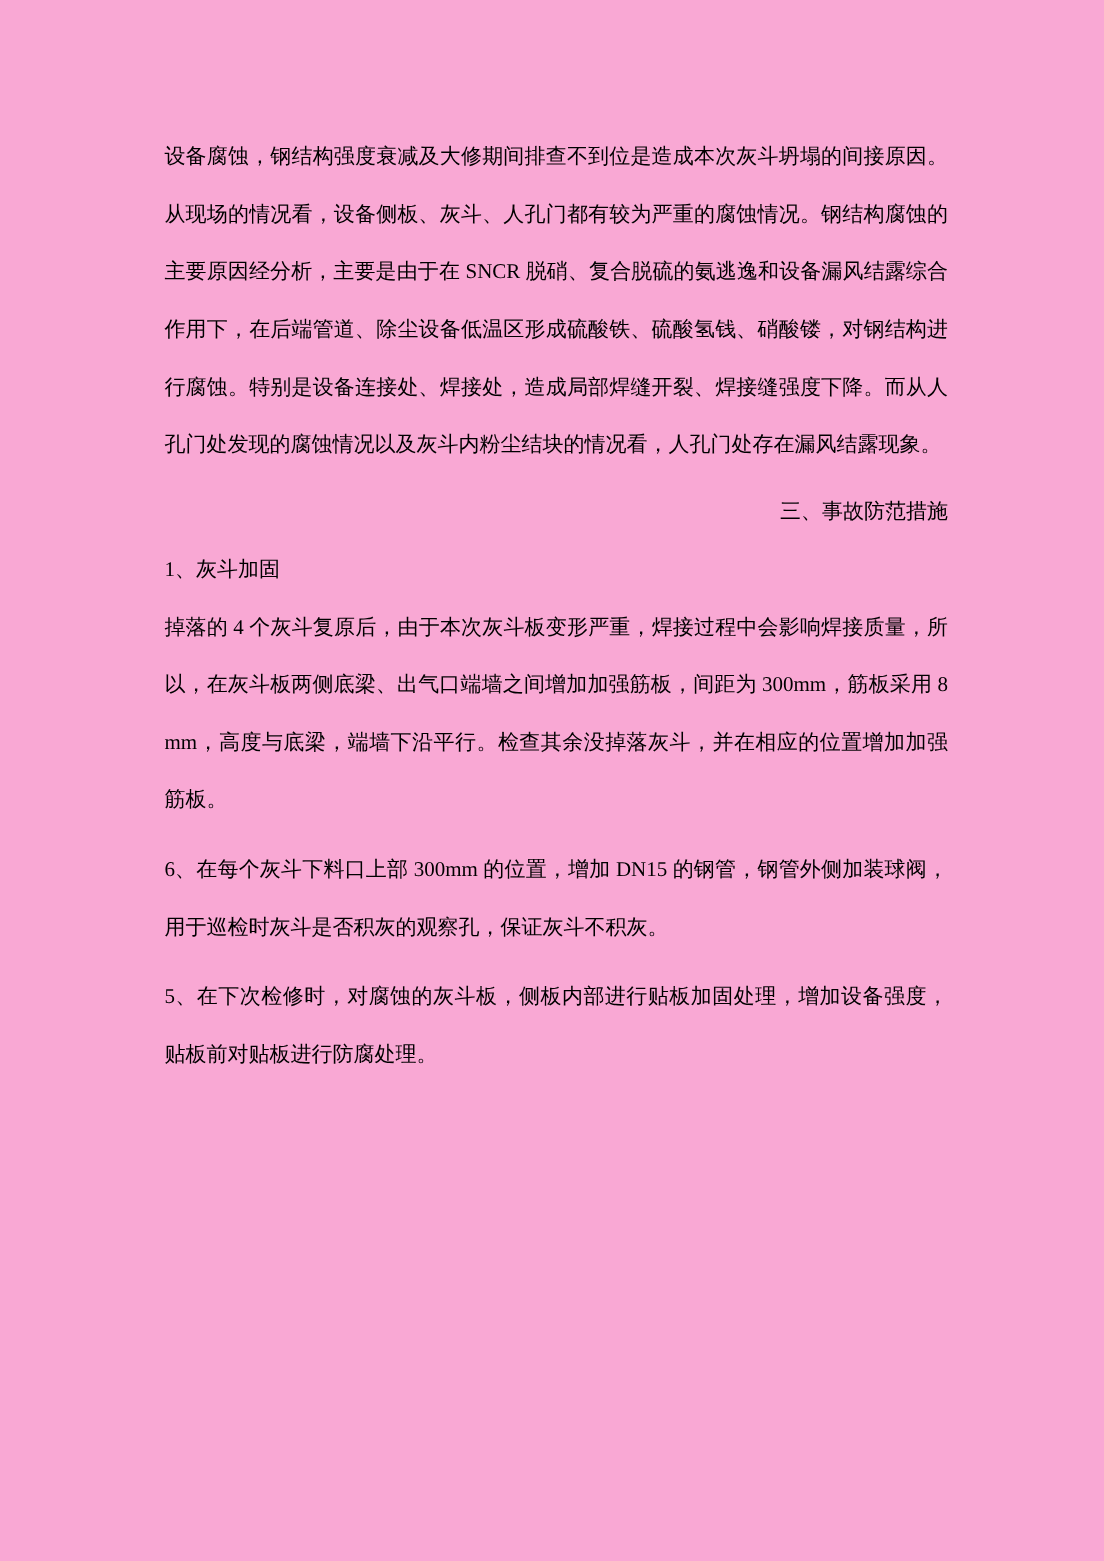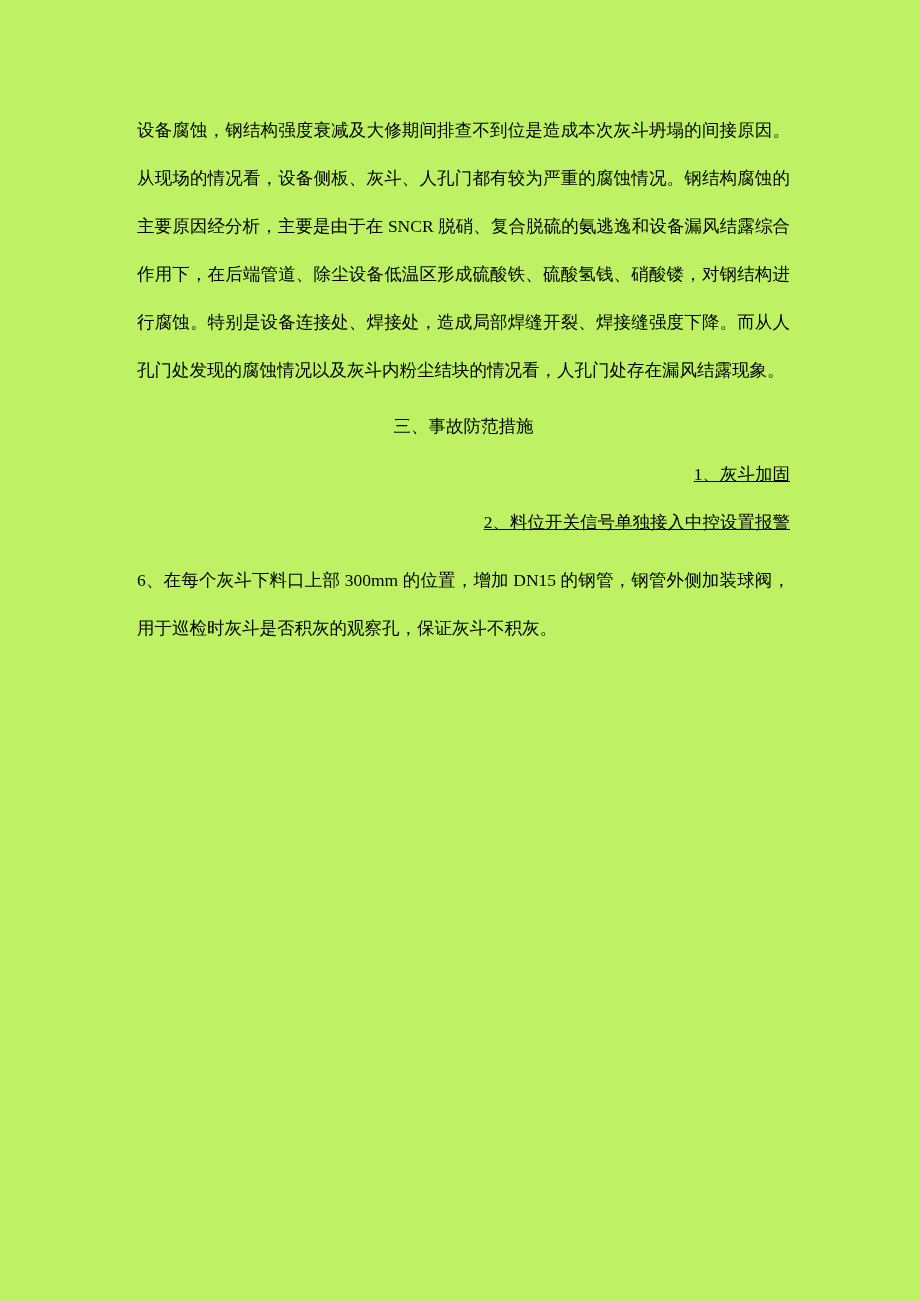--- a/index.html
+++ b/index.html
@@ -5,60 +5,60 @@
   html, body {
     margin: 0;
     padding: 0;
     background: #ffffff;
   }
   .page {
     position: relative;
     width: 920px;
     height: 1301px;
     margin: 0 auto;
-    background: #bef264;
+    background: #f9a8d4;
     box-sizing: border-box;
     padding: 106px 130px 0 137px;
     font-family: "Liberation Serif", "DejaVu Serif", serif;
     font-size: 17.5px;
     color: #000000;
     overflow: hidden;
   }
   .page p {
     margin: 0;
     line-height: 48px;
     text-align: justify;
     word-break: break-all;
   }
   p.heading {
     margin-top: 8px;
-    text-align: center;
+    text-align: right;
   }
   p.subheading {
-    text-align: right;
-    text-decoration: underline;
+    text-align: left;
   }
   p.tight {
     line-height: 41px;
     margin-top: 2px;
   }
   p.gap-top {
     margin-top: 10px;
   }
 </style>
 </head>
 <body>
 
 <div class="page">
   <p>设备腐蚀，钢结构强度衰减及大修期间排查不到位是造成本次灰斗坍塌的间接原因。从现场的情况看，设备侧板、灰斗、人孔门都有较为严重的腐蚀情况。钢结构腐蚀的主要原因经分析，主要是由于在 SNCR 脱硝、复合脱硫的氨逃逸和设备漏风结露综合作用下，在后端管道、除尘设备低温区形成硫酸铁、硫酸氢钱、硝酸镂，对钢结构进行腐蚀。特别是设备连接处、焊接处，造成局部焊缝开裂、焊接缝强度下降。而从人孔门处发现的腐蚀情况以及灰斗内粉尘结块的情况看，人孔门处存在漏风结露现象。</p>
 
   <p class="heading">三、事故防范措施</p>
 
   <p class="subheading">1、灰斗加固</p>
 
+  <p>掉落的 4 个灰斗复原后，由于本次灰斗板变形严重，焊接过程中会影响焊接质量，所以，在灰斗板两侧底梁、出气口端墙之间增加加强筋板，间距为 300mm，筋板采用 8mm，高度与底梁，端墙下沿平行。检查其余没掉落灰斗，并在相应的位置增加加强筋板。</p>
 
-  <p class="subheading">2、料位开关信号单独接入中控设置报警</p>
 
 
 
   <p class="gap-top">6、在每个灰斗下料口上部 300mm 的位置，增加 DN15 的钢管，钢管外侧加装球阀，用于巡检时灰斗是否积灰的观察孔，保证灰斗不积灰。</p>
 
+  <p class="gap-top">5、在下次检修时，对腐蚀的灰斗板，侧板内部进行贴板加固处理，增加设备强度，贴板前对贴板进行防腐处理。</p>
 </div>
 
 </body></html>

